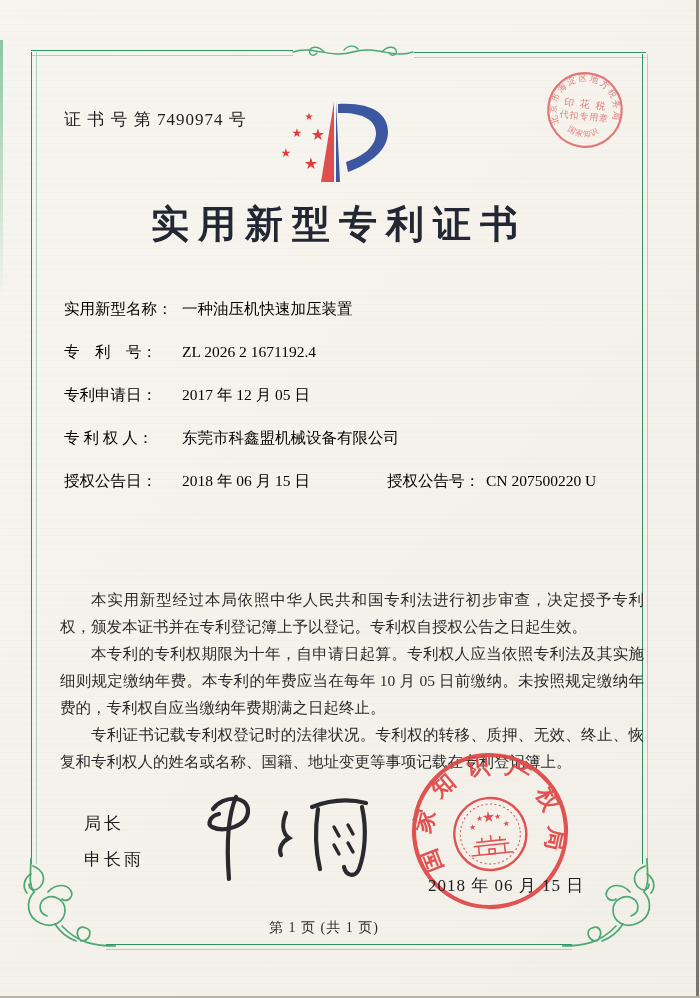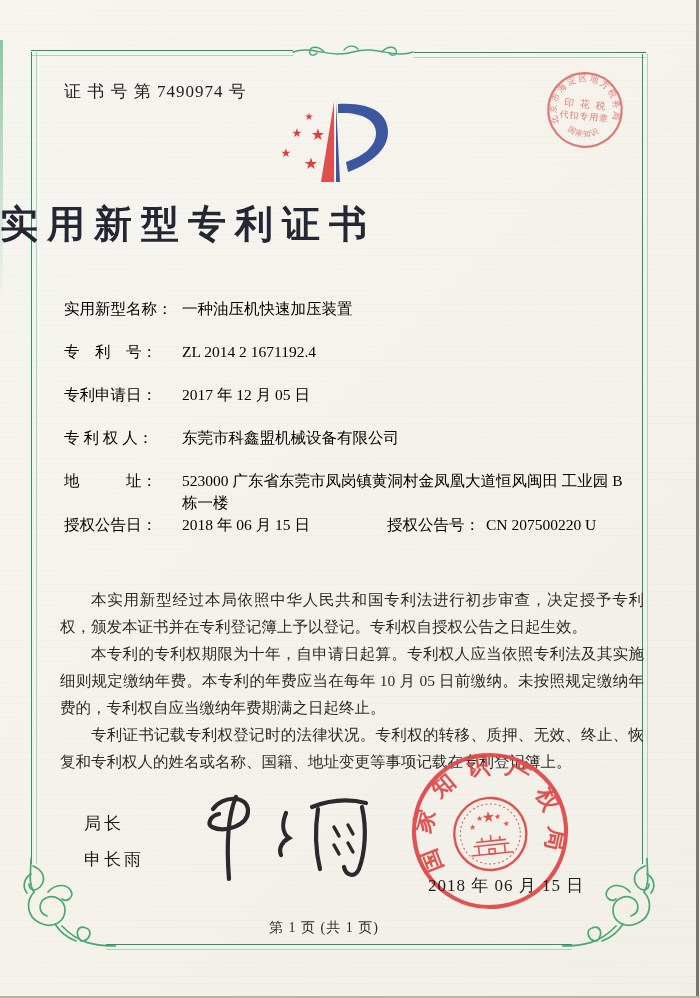--- a/index.html
+++ b/index.html
@@ -26,26 +26,26 @@
   .frame-top-l{left:31px;top:50px;width:262px;}
   .frame-top-r{left:414px;top:52px;width:232px;}
   .frame-left{left:31px;top:52px;height:812px;}
   .frame-right{left:642px;top:54px;height:810px;}
   .frame-bottom{left:106px;top:944px;width:466px;}
   .ornament{position:absolute;width:96px;height:96px;}
   .orn-bl{left:20px;top:858px;}
   .orn-br{left:562px;top:858px;transform:scaleX(-1);}
   .orn-top{position:absolute;left:292px;top:42px;width:122px;height:20px;}
 
-  .cert-no{position:absolute;left:64px;top:80px;font-size:17px;letter-spacing:1px;color:#1d1d1d;}
+  .cert-no{position:absolute;left:64px;top:108px;font-size:17px;letter-spacing:1px;color:#1d1d1d;}
 
   .logo{position:absolute;left:268px;top:98px;width:150px;height:90px;}
 
   .title{
-    position:absolute;left:0;top:199px;width:678px;
+    position:absolute;left:0;top:199px;width:678px;text-align:center;
     font-size:38px;font-weight:600;letter-spacing:9px;color:#232733;
   }
 
   .fields{position:absolute;left:64px;top:298px;width:560px;font-size:15.5px;color:#000000;}
   .row{display:flex;line-height:22px;height:22px;margin-bottom:21px;white-space:nowrap;position:relative;}
   .row.addr{height:44px;margin-bottom:0;white-space:normal;}
   .row .lbl{width:118px;flex:0 0 118px;white-space:nowrap;}
   .row .val{white-space:nowrap;}
   .row.addr .val{white-space:normal;width:444px;}
   .pair2{position:absolute;left:323px;top:0;display:flex;}
@@ -144,33 +144,29 @@
 
 <div class="title">实用新型专利证书</div>
 
 <div class="fields">
   <div class="row">
     <span class="lbl">实用新型名称：</span>
     <span class="val">一种油压机快速加压装置</span>
   </div>
   <div class="row">
     <span class="lbl">专　利　号：</span>
-    <span class="val">ZL 2014 2 1671192.4</span>
+    <span class="val">ZL 2026 2 1671192.4</span>
   </div>
   <div class="row">
     <span class="lbl">专利申请日：</span>
     <span class="val">2017 年 12 月 05 日</span>
   </div>
   <div class="row">
     <span class="lbl">专 利 权 人：</span>
     <span class="val">东莞市科鑫盟机械设备有限公司</span>
-  </div>
-  <div class="row addr">
-    <span class="lbl">地　　　址：</span>
-    <span class="val">523000 广东省东莞市凤岗镇黄洞村金凤凰大道恒风闽田 工业园 B 栋一楼</span>
   </div>
   <div class="row">
     <span class="lbl">授权公告日：</span>
     <span class="val">2018 年 06 月 15 日</span>
     <span class="pair2">
       <span class="lbl2">授权公告号：</span>
       <span class="val">CN 207500220 U</span>
     </span>
   </div>
 </div>

